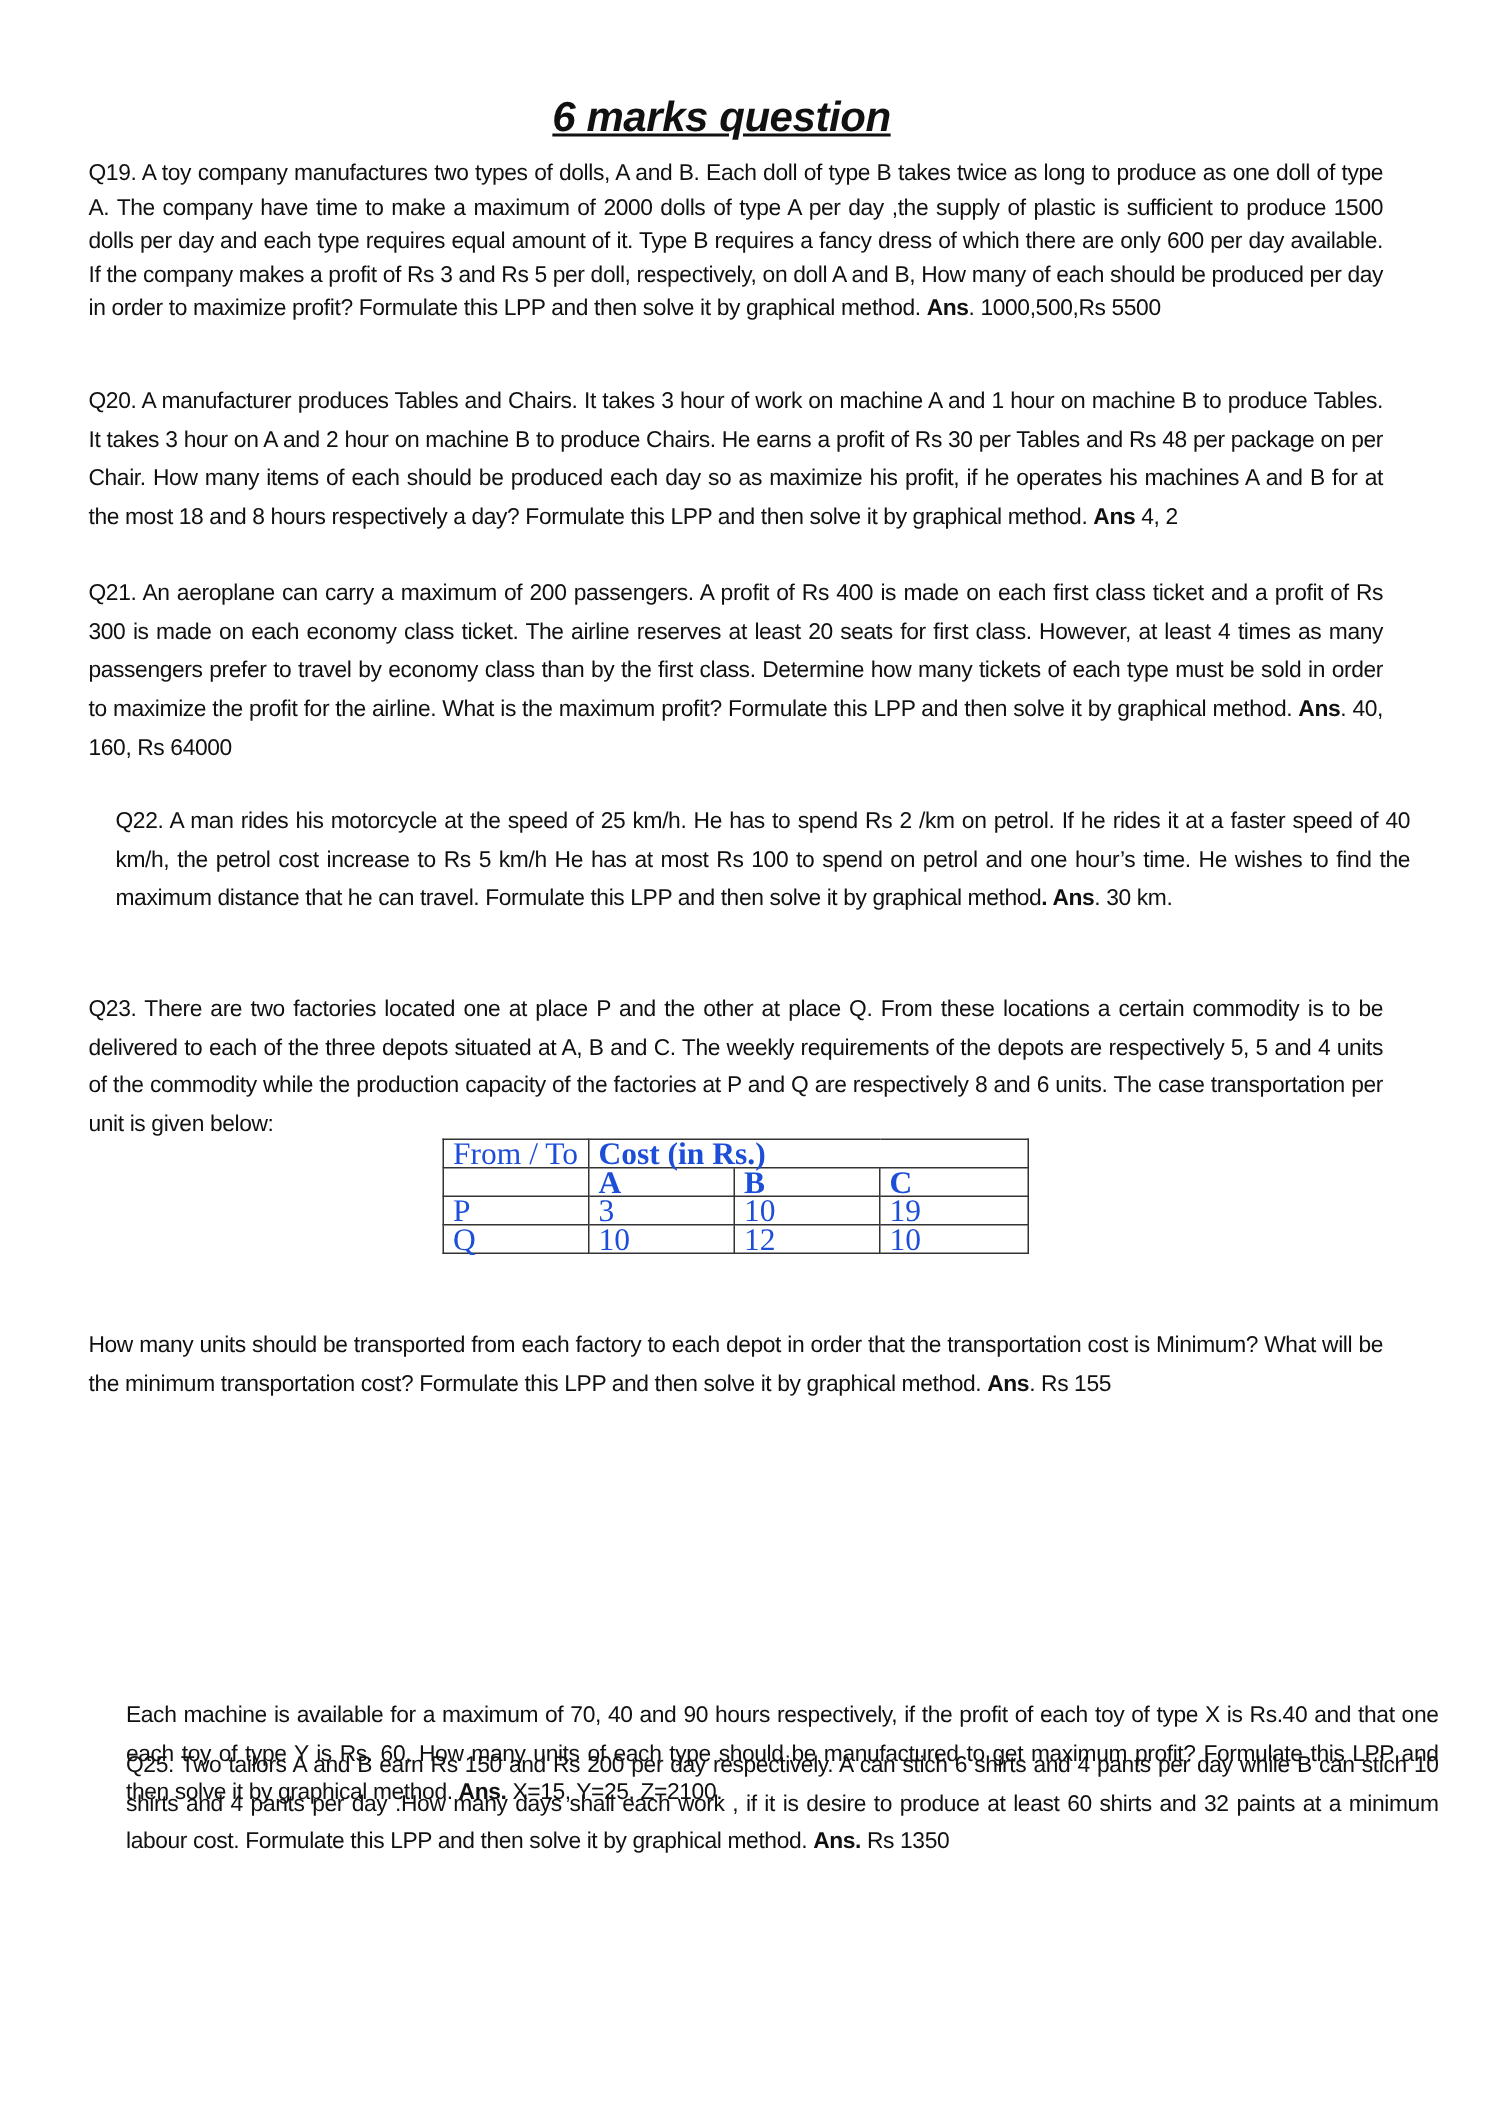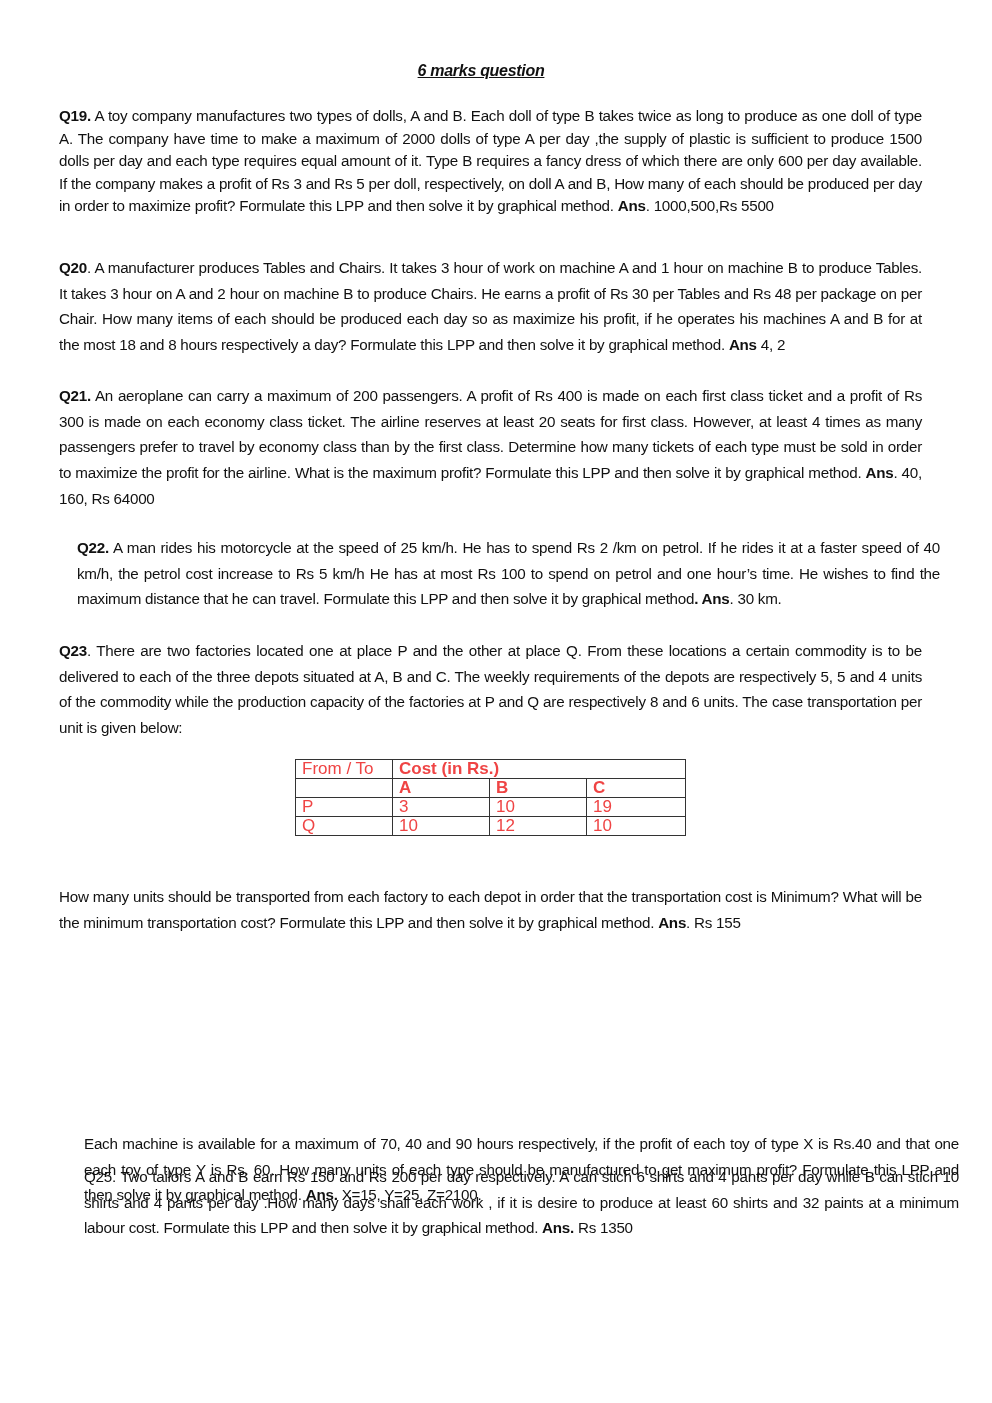--- a/index.html
+++ b/index.html
@@ -3,35 +3,35 @@
   <meta charset="utf-8">
   <style>
     html, body { margin: 0; padding: 0; background: #ffffff; }
     body {
       width: 992px; height: 1403px; position: relative; overflow: hidden;
       font-family: "Liberation Sans", sans-serif; color: #111;
     }
     .page { position: absolute; left: 0; top: 0; width: 992px; height: 1403px; }
     .title {
       position: absolute; top: 62px; left: 0; width: 962px; text-align: center;
-      font-size: 16px; font-weight: bold; font-style: italic; text-decoration: underline;
+      font-size: 28px; font-weight: bold; font-style: italic; text-decoration: underline;
       letter-spacing: -0.3px;
     }
     .para {
       position: absolute; left: 59px; width: 863px;
       font-size: 15.2px; text-align: justify; letter-spacing: -0.25px;
     }
     .para.tight { line-height: 22.5px; }
     .para.loose { line-height: 25.7px; }
     .para.wide { left: 47px; width: 875px; line-height: 25.7px; margin-left: 37px; }
-    .qlabel { font-weight: bold; }
+    .qlabel { font-weight: normal; }
     .ans { font-weight: bold; }
     table.data {
       position: absolute; border-collapse: collapse;
-      font-family: Liberation Sans, sans-serif; font-size: 17px; color: #ef4444;
+      font-family: Liberation Serif, serif; font-size: 21px; color: #1d4ed8;
     }
     table.data td {
       border: 1.5px solid #333; padding: 0 6px; height: 18px; line-height: 18px;
       vertical-align: middle;
     }
     table.data td.b { font-weight: bold; }
     table.data td.c { text-align: center; }
   </style>
 </head>
 <body>
@@ -49,21 +49,21 @@
   </div>
 
   <div class="para loose" style="top:383px;">
     <span class="qlabel">Q21.</span><span> An aeroplane can carry a maximum of 200 passengers. A profit of Rs 400 is made on each first class ticket and a profit of Rs 300 is made on each economy class ticket. The airline reserves at least 20 seats for first class. However, at least 4 times as many passengers prefer to travel by economy class than by the first class. Determine how many tickets of each type must be sold in order to maximize the profit for the airline. What is the maximum profit? Formulate this LPP and then solve it by graphical method.   </span><span class="ans">Ans</span><span>.   40, 160, Rs 64000</span>
   </div>
 
   <div class="para loose" style="top:535px;margin-left:18px;">
     <span class="qlabel">Q22.</span><span> A man rides his motorcycle at the speed of 25 km/h. He has to spend Rs 2 /km on petrol. If he rides it at a faster speed of 40 km/h, the petrol cost increase to Rs 5 km/h He has at most Rs 100 to spend on petrol and one hour’s time. He wishes to find the maximum distance that he can travel. Formulate this LPP and then solve it by graphical method</span><span class="ans">.   Ans</span><span>. 30 km.</span>
   </div>
 
-  <div class="para loose" style="top:638px;">
+  <div class="para loose" style="top:660px;">
     <span class="qlabel">Q23</span><span>. There are two factories located one at place P and the other at place Q. From these locations a certain commodity is to be delivered to each of the three depots situated at A, B and C. The weekly requirements of the depots are respectively 5, 5 and 4 units of the commodity while the production capacity of the factories at P and Q are respectively 8 and 6 units. The case transportation per unit is given below:</span>
   </div>
 
   <table class="data" style="left:295px; top:759px; width:391px;">
     <tbody>
         <tr>
       <td style="width:84px;">From / To</td>
       <td class="b" colspan="3">Cost (in Rs.)</td>
     </tr>
     <tr>

